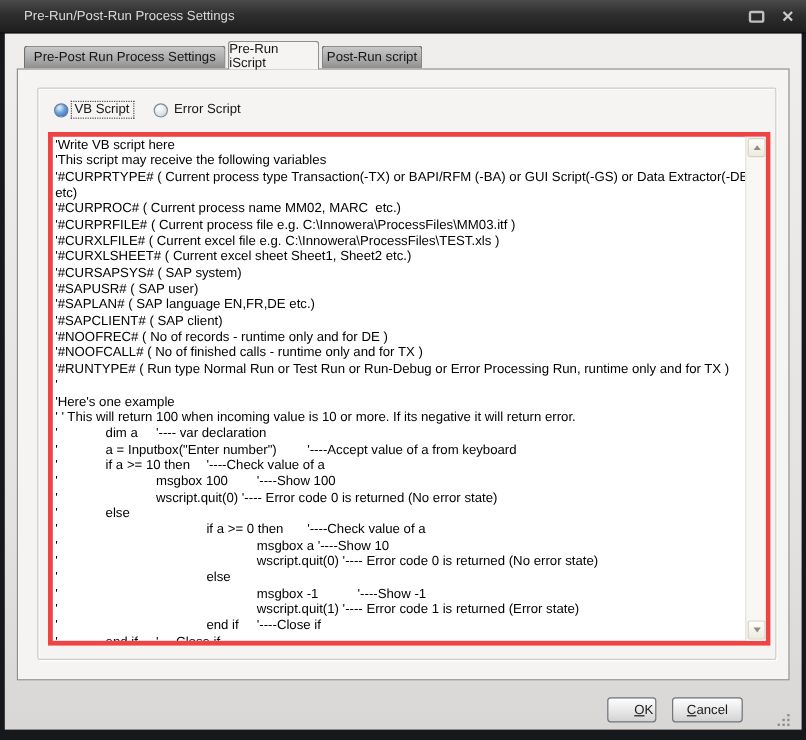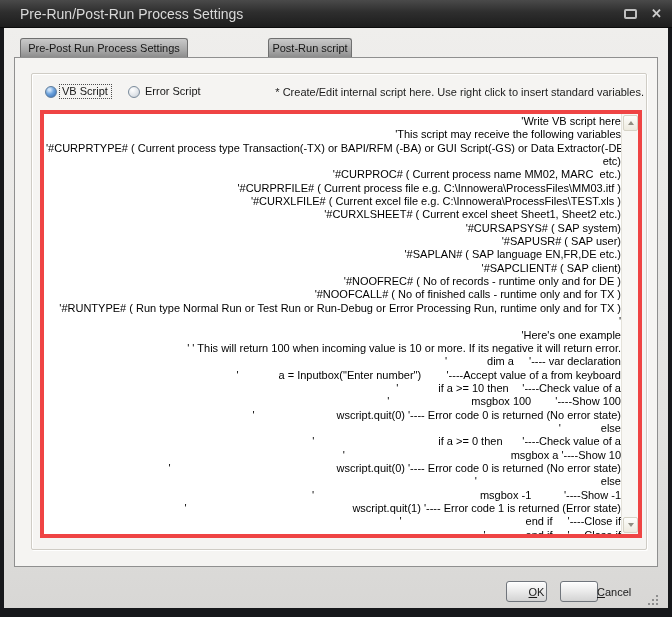--- a/index.html
+++ b/index.html
@@ -4,21 +4,21 @@
 <style>
   * { box-sizing: border-box; margin: 0; padding: 0; }
   html,body { width:672px; height:617px; overflow:hidden; }
   body { font-family:"Liberation Sans", sans-serif; background:#17181b; position:relative; }
 
   .window { position:absolute; left:0; top:0; width:672px; height:617px; }
 
   
   .titlebar { position:absolute; left:0; top:0; width:672px; height:28px;
     background:linear-gradient(#4a4a4a, #2e2e2e 45%, #1d1d1d); border-bottom:1px solid #0c0c0c; }
-  .title { position:absolute; left:20px; top:0; line-height:28px; font-size:14px; color:#d9d9d9; }
+  .title { position:absolute; left:20px; top:0; line-height:28px; font-size:11px; color:#d9d9d9; }
   .controls { position:absolute; right:10px; top:0; height:28px; display:flex; align-items:center; gap:14px; }
   .btn-box { width:13px; height:10px; border:2px solid #bfbfbf; border-radius:2px; display:inline-block; background:#2a2a2a; }
   .btn-close { color:#cccccc; font-size:13px; font-weight:bold; line-height:28px; }
 
   
   .client { position:absolute; left:4px; top:28px; width:664px; height:580px;
     background:linear-gradient(#efeeec, #e3e2e0 70%, #d8d7d5); }
 
   
   .tab { position:absolute; display:flex; align-items:center; justify-content:center;
@@ -28,21 +28,21 @@
   .tab.active { top:6px; height:24px; background:#f5f4f2; border-color:#8f8f8f; z-index:3; }
   .tab.t1 { left:16px; width:168px; }
   .tab.t2 { left:186px; width:76px; }
   .tab.t3 { left:264px; width:84px; }
 
   .tabpage { position:absolute; left:10px; top:29px; width:644px; height:510px;
     background:#f5f4f2; border:1px solid #8f8f8f; z-index:2; }
 
   
   .groupbox { position:absolute; left:16px; top:15px; width:616px; height:477px;
-    border:1px solid #cfccc5; box-shadow:1px 1px 0 #ffffff, inset 1px 1px 0 #ffffff; border-radius:2px;text-align:right; }
+    border:1px solid #cfccc5; box-shadow:1px 1px 0 #ffffff, inset 1px 1px 0 #ffffff; border-radius:2px; }
 
   
   .radio-item { position:absolute; top:11px; display:flex; align-items:center; gap:3px; }
   .radio-item.vb { left:13px; }
   .radio-item.java { left:96px; }
   .radio { width:12px; height:12px; border-radius:50%; border:1px solid #7b8b9b;
     background:radial-gradient(circle at 35% 30%, #ffffff, #dfe3e8 60%, #b9c2cc); position:relative; flex:0 0 auto; }
   .radio.selected { border-color:#5f7d9c; background:radial-gradient(circle at 35% 28%, #cfe3f8 10%, #6ea3dc 45%, #2f64ad); }
   .radio-label { font-size:11px; color:#161616; padding:0 3px 1px 2px; }
   .radio-label.focus { outline:1px dotted #4c4c4c; }
@@ -61,21 +61,21 @@
   .sb-btn.up { top:1px; }
   .sb-btn.down { bottom:1px; }
   .tri-up { width:0; height:0; border-left:3px solid transparent; border-right:3px solid transparent; border-bottom:4px solid #8f8d82; }
   .tri-down { width:0; height:0; border-left:3px solid transparent; border-right:3px solid transparent; border-top:4px solid #8f8d82; }
 
   
   .push { position:absolute; height:21px; font-family:"Liberation Sans", sans-serif; font-size:11px; color:#1a1a1a;
     border:1px solid #70757c; border-radius:3px; cursor:default;
     background:linear-gradient(#fefefe, #ececec 45%, #d3d3d3); box-shadow:inset 0 1px 0 #ffffff; }
   .push.ok { left:502px; top:553px; width:41px;padding-left:20px; }
-  .push.cancel { left:556px; top:553px; width:25px;padding-left:36px; }
+  .push.cancel { left:556px; top:553px; width:59px; }
   .btn-label { display:block; width:100%; text-align:center; }
   .btn-label::first-letter { text-decoration:underline; }
 
   
   .grip { position:absolute; left:644px; top:567px; width:2px; height:2px; background:transparent;
     box-shadow: 8px 8px 0 #8e8e8e, 4px 8px 0 #8e8e8e, 0 8px 0 #8e8e8e, 8px 4px 0 #8e8e8e, 4px 4px 0 #8e8e8e, 8px 0 0 #8e8e8e; }
 </style>
 </head>
 <body>
 
@@ -87,38 +87,40 @@
       <span class="btn-box"></span>
       <span class="btn-close">✕</span>
     </div>
   </div>
 
   <div class="client">
 
     <div class="tab inactive t1">
       <span>Pre-Post Run Process Settings</span>
     </div>
+    <div class="tab active t2">
+      <span>Pre-Run iScript</span>
+    </div>
     <div class="tab inactive t3">
       <span>Post-Run script</span>
     </div>
 
     <div class="tabpage">
       <div class="groupbox">
 
         <div class="radio-item vb">
           <span class="radio selected"></span>
           <span class="radio-label focus">VB Script</span>
         </div>
 
         <div class="radio-item java">
           <span class="radio"></span>
           <span class="radio-label">Error Script</span>
         </div>
 
-        <span class="note">* Create/Edit internal script here. Use right click to insert standard variables.</span>
 
         <div class="editor">
           <pre class="code">'Write VB script here
 'This script may receive the following variables
 '#CURPRTYPE# ( Current process type Transaction(-TX) or BAPI/RFM (-BA) or GUI Script(-GS) or Data Extractor(-DE)
 etc)
 '#CURPROC# ( Current process name MM02, MARC  etc.)
 '#CURPRFILE# ( Current process file e.g. C:\Innowera\ProcessFiles\MM03.itf )
 '#CURXLFILE# ( Current excel file e.g. C:\Innowera\ProcessFiles\TEST.xls )
 '#CURXLSHEET# ( Current excel sheet Sheet1, Sheet2 etc.)

